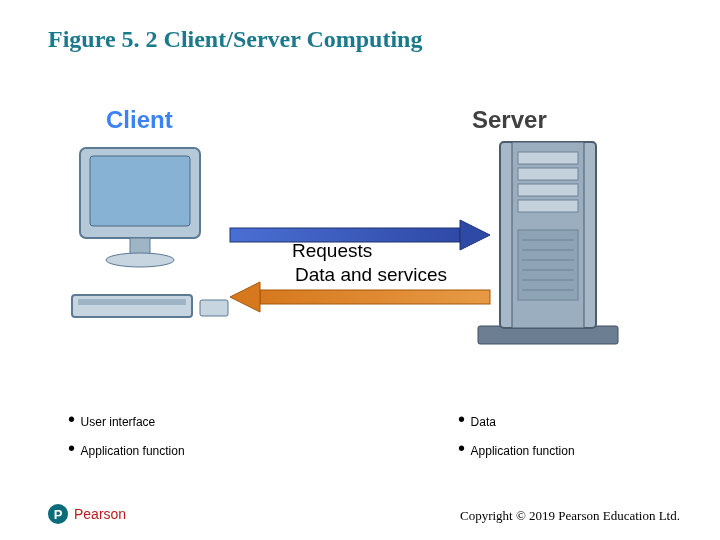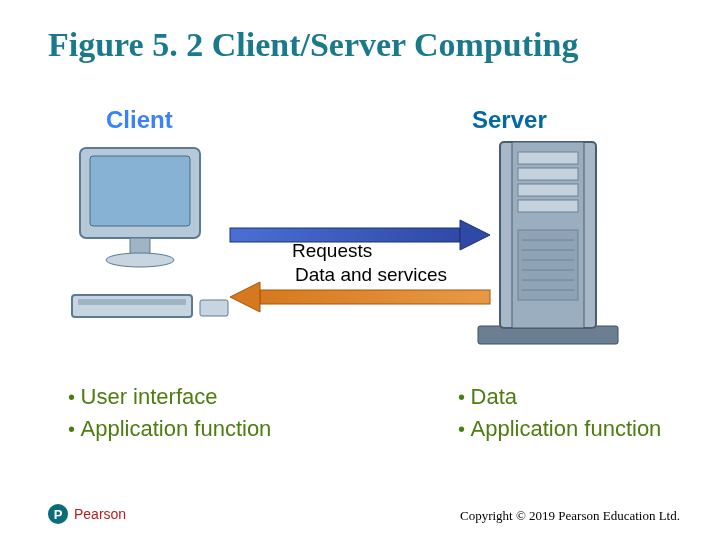--- a/index.html
+++ b/index.html
@@ -9,61 +9,62 @@
     background: #fff;
     font-family: Arial, Helvetica, sans-serif;
     position: relative;
     overflow: hidden;
   }
   .title {
     position: absolute;
     top: 26px;
     left: 48px;
     font-family: Georgia, 'Times New Roman', serif;
-    font-size: 34px;
+    font-size: 24px;
     font-weight: bold;
     color: #1a7a8c;
   }
   .label-client {
     position: absolute;
     top: 106px;
     left: 106px;
     font-size: 24px;
     font-weight: bold;
     color: #3b82f6;
   }
   .label-server {
     position: absolute;
     top: 106px;
     left: 472px;
     font-size: 24px;
     font-weight: bold;
-    color: #0369a1;
+    color: #404040;
   }
   .diagram { position: absolute; top: 140px; left: 60px; width: 600px; height: 230px; }
   .requests-label {
     position: absolute;
     top: 200px;
     left: 292px;
     font-size: 19px;
     color: #000;
     margin-top: 40px;
   }
   .services-label {
     position: absolute;
     top: 264px;
     left: 258px;
     font-size: 19px;
     color: #000;
     margin-left: 37px;
   }
   .bullets {
     position: absolute;
-    font-size: 22px;
-    color: #4d7c0f;
+    font-size: 12px;
+    color: #000000;
+    margin-top: 24px;
   }
   .bullets-client { top: 384px; left: 68px; }
   .bullets-server { top: 384px; left: 458px; }
   .bullets li { list-style: none; margin-bottom: 6px; }
   .bullets li::before { content: "• "; font-size: 20px; }
   .logo {
     position: absolute;
     bottom: 16px;
     left: 48px;
     display: flex;

